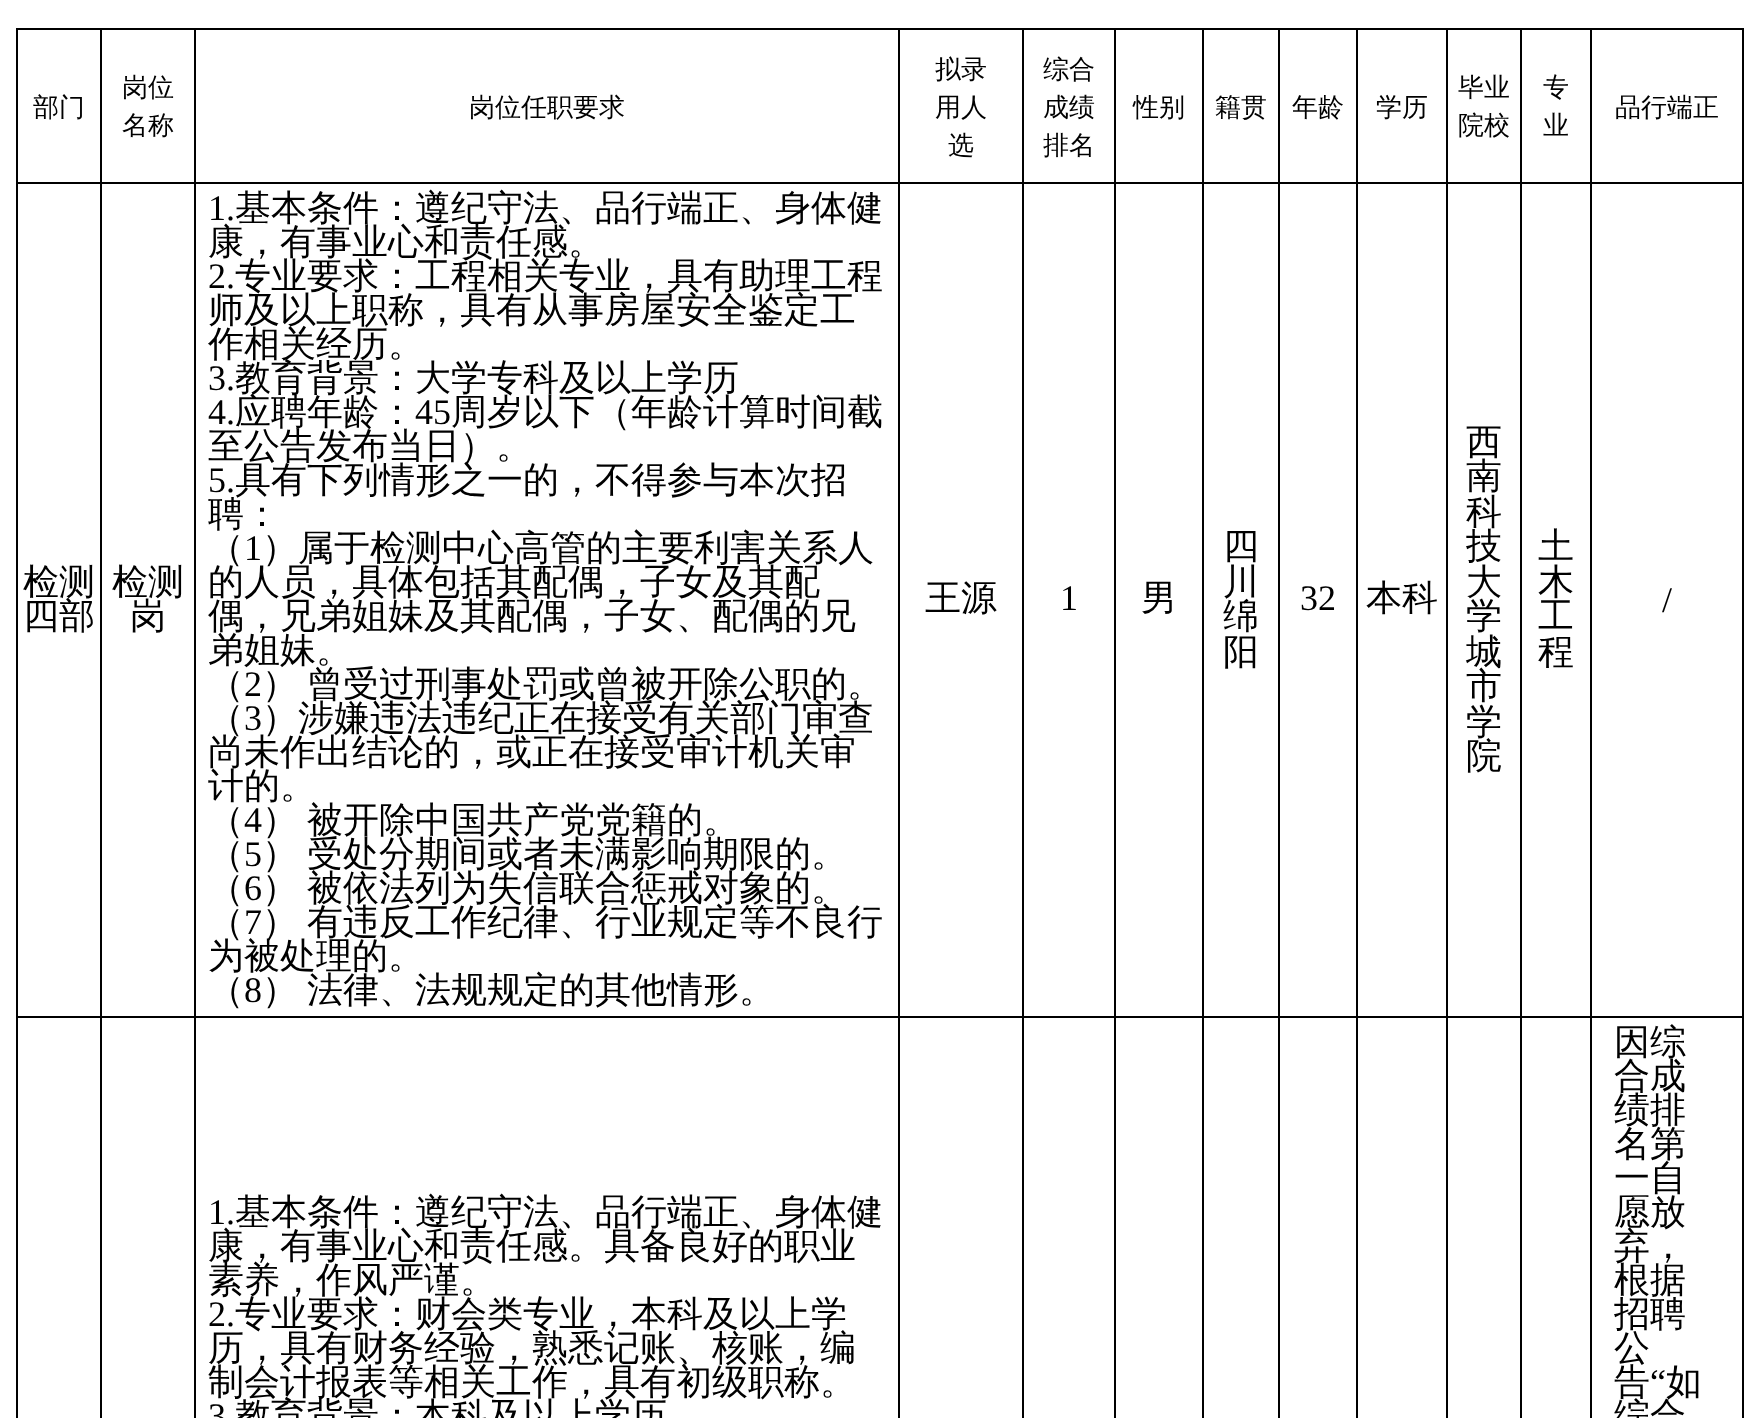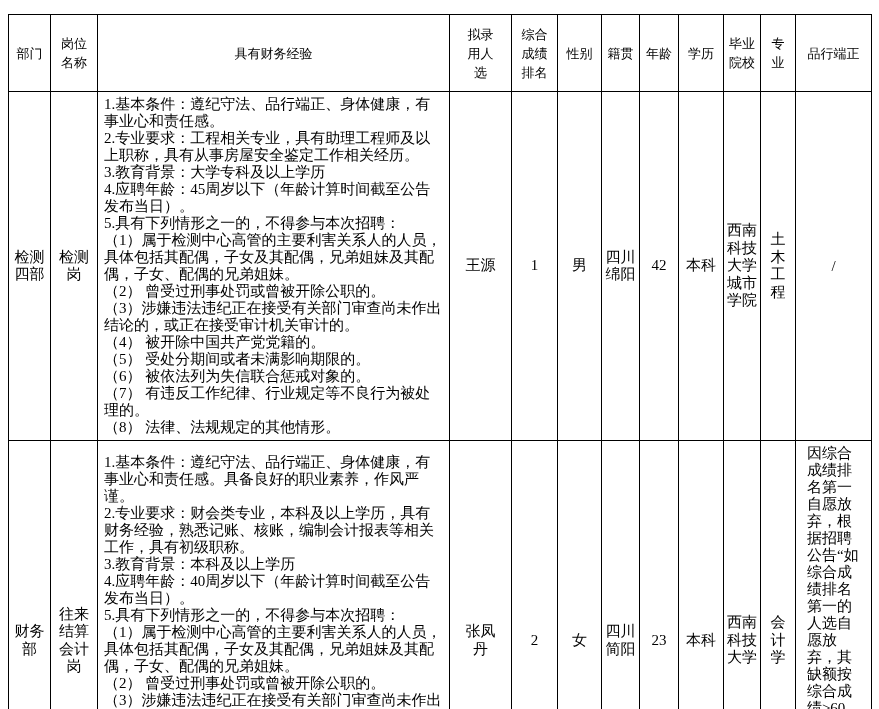--- a/index.html
+++ b/index.html
@@ -15,21 +15,21 @@
     position: absolute; left: 8px; top: 14px;
     width: 861px;
     border-collapse: collapse;
     table-layout: fixed;
   }
   .grid th, .grid td {
     border: 1px solid #000000;
     font-weight: normal;
     text-align: center;
     vertical-align: middle;
-    font-size: 15px;
+    font-size: 18px;
     line-height: 17.5px;
     white-space: pre-line;
     padding: 2px;
     overflow: hidden;
   }
   .grid th { font-size: 13px; line-height: 19px; }
   tr.header-row { height: 77px; }
   tr.body-row-0 { height: 311px; }
   tr.body-row-1 { height: 288px; }
   td.req-cell {
@@ -63,21 +63,21 @@
       <col style="width:37px">
         <col style="width:35px">
         <col style="width:76px">
     </colgroup>
 
     <tbody>
         <tr class="header-row">
       <th>部门</th>
       <th>岗位
 名称</th>
-      <th>具有财务经验</th>
+      <th>岗位任职要求</th>
       <th>拟录
 用人
 选</th>
       <th>综合
 成绩
 排名</th>
       <th>性别</th>
       <th>籍贯</th>
       <th>年龄</th>
       <th>学历</th>
@@ -104,21 +104,21 @@
 （4） 被开除中国共产党党籍的。
 （5） 受处分期间或者未满影响期限的。
 （6） 被依法列为失信联合惩戒对象的。
 （7） 有违反工作纪律、行业规定等不良行为被处理的。
 （8） 法律、法规规定的其他情形。</td>
       <td>王源</td>
       <td>1</td>
       <td>男</td>
       <td>四川
 绵阳</td>
-      <td>42</td>
+      <td>32</td>
       <td>本科</td>
       <td>西南
 科技
 大学
 城市
 学院</td>
       <td>土
 木
 工
 程</td>

